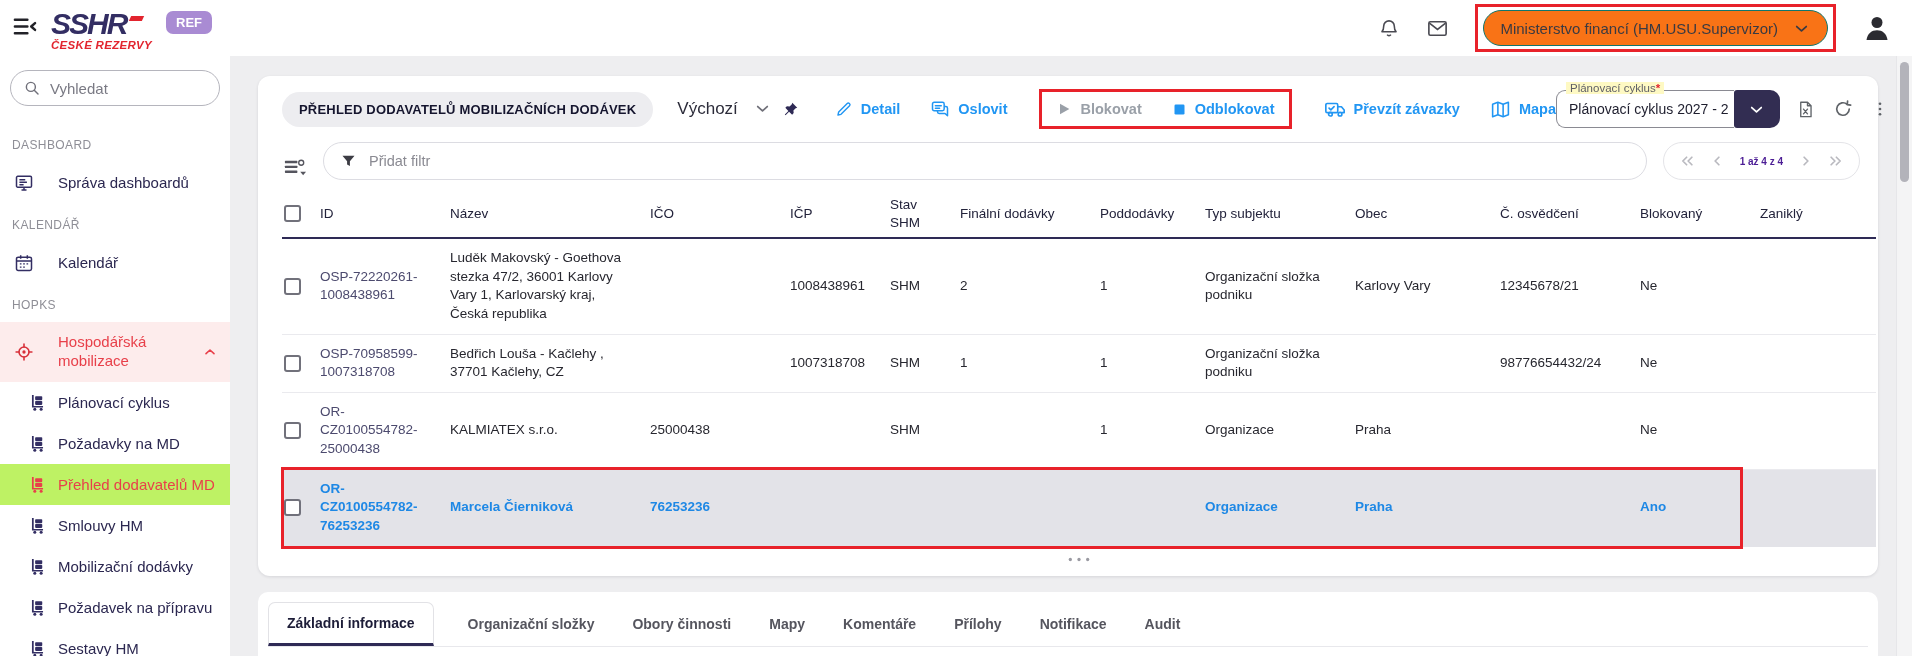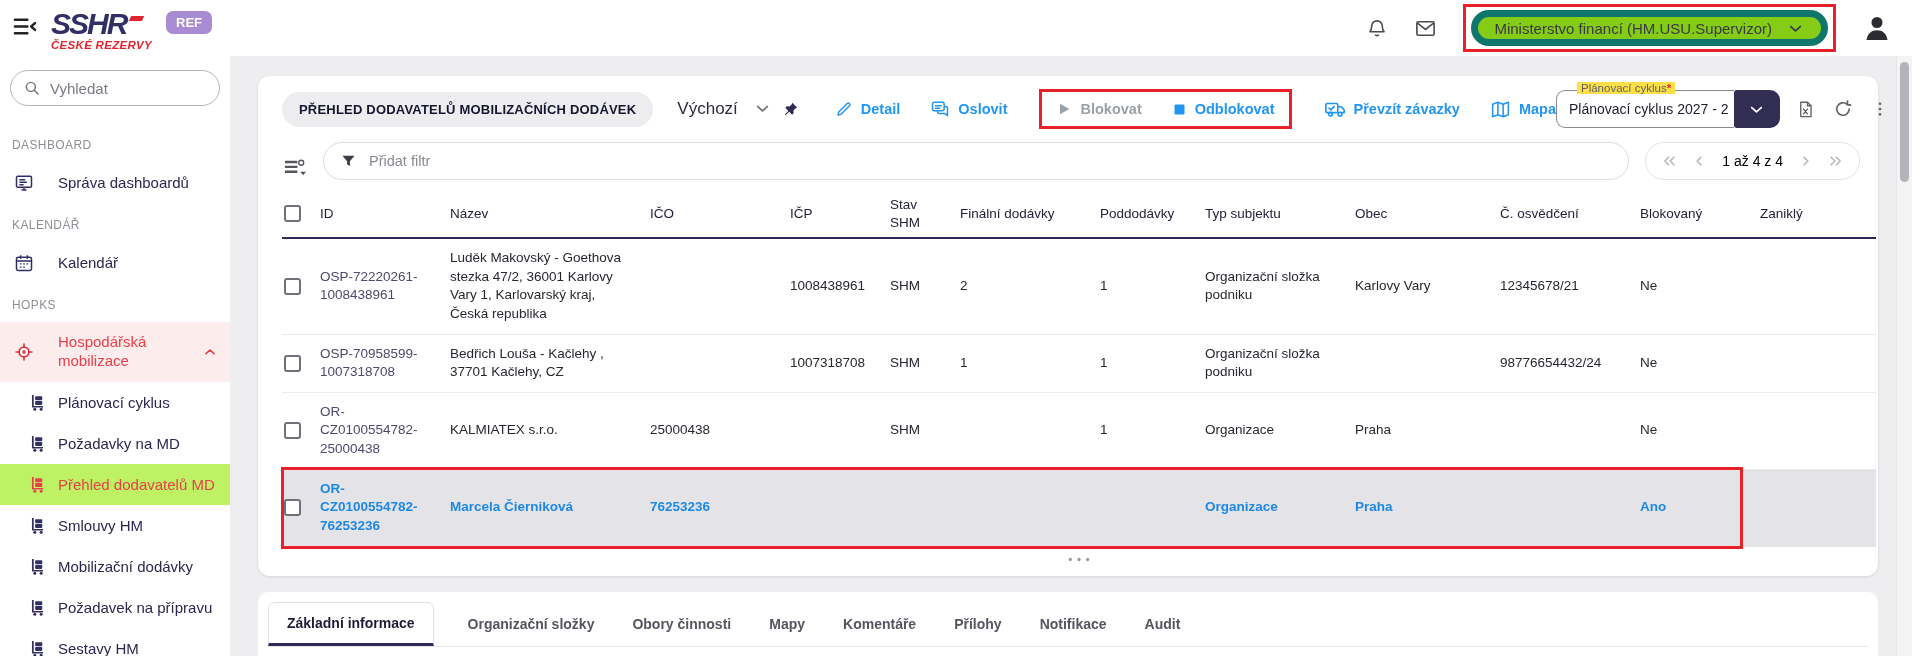--- a/index.html
+++ b/index.html
@@ -19,22 +19,22 @@
   .menu-btn { margin-top:10px; cursor:pointer; color:#222228; }
   .logo-block { position:relative; line-height:1; margin-top:4px; }
   .logo-text { font-size:30px; font-weight:800; font-style:italic; letter-spacing:-2px; color:#332e63; }
   .logo-dash { position:absolute; top:7px; right:9px; width:13px; height:5px; background:#e2242e; transform:skewX(-25deg); }
   .logo-sub { font-size:11.5px; font-weight:800; font-style:italic; color:#e2242e; letter-spacing:.3px; margin-top:1px; }
   .ref-badge { background:#a98bd3; color:#fff; font-weight:700; font-size:13px; padding:4px 10px; border-radius:7px; margin-top:6px; }
   .topbar-right { display:flex; align-items:center; gap:26px; }
   .icon-btn { color:#4a4a52; cursor:pointer; }
   .role-annotation { border:3px solid #e8222a; padding:3px 5px; display:flex; align-items:center; }
   .role-select {
-    display:flex; align-items:center; gap:14px; border:7px solid #0f766e; border-radius:19px;
-    height:36px; padding:0 16px; background:#84cc16; cursor:pointer;
+    display:flex; align-items:center; gap:14px; border:1px solid #0f766e; border-radius:19px;
+    height:36px; padding:0 16px; background:#f97316; cursor:pointer;
   }
   .role-select span { font-size:15px; color:#3a3a42; }
   .avatar { color:#2b2b31; }
 
   
   .sidebar {
     position:absolute; top:56px; left:0; bottom:0; width:230px; background:#fff; z-index:5;
     padding-top:14px; overflow:hidden;
   }
   .side-search {
@@ -79,21 +79,21 @@
   .actions { display:flex; align-items:center; margin-left:36px; gap:30px; }
   .tbtn { display:flex; align-items:center; gap:8px; color:#2196f3; font-weight:700; font-size:14.5px; cursor:pointer; white-space:nowrap; }
   .tbtn.disabled { color:#9aa0a8; cursor:default; }
   .block-box { display:flex; align-items:center; gap:30px; border:3px solid #e8222a; padding:9px 14px; margin:-9px 2px; }
   .toolbar-spacer { flex:1; }
   .cycle-group { display:flex; align-items:center; }
   .cycle-field {
     position:relative; width:178px; height:38px; border:1px solid #8a8a92; border-right:none;
     border-radius:9px 0 0 9px; display:flex; align-items:center; padding:0 6px 0 12px; cursor:pointer;
   }
-  .cycle-label { position:absolute; top:-9px; left:20px; background:#fde047; padding:0 4px; font-size:11.5px; color:#5f5f66; white-space:nowrap; }
+  .cycle-label { position:absolute; top:-9px; left:9px; background:#fef9c3; padding:0 4px; font-size:11.5px; color:#5f5f66; white-space:nowrap; }
   .cycle-label .req { color:#e2242e; font-weight:700; }
   .cycle-value { font-size:14px; color:#1e1e2e; white-space:nowrap; overflow:hidden; }
   .cycle-btn {
     width:46px; height:38px; background:#322d52; border-radius:3px 10px 10px 3px;
     display:flex; align-items:center; justify-content:center; color:#fff; cursor:pointer;
   }
   .tool-icons { display:flex; align-items:center; gap:18px; margin-left:16px; color:#5f6368; }
   .tool-icons > span { cursor:pointer; }
 
   
@@ -103,21 +103,21 @@
     flex:1; height:38px; border:1px solid #dcdce2; border-radius:19px; display:flex; align-items:center;
     gap:12px; padding:0 16px; color:#3c3c44;
   }
   .filter-input input { border:none; outline:none; flex:1; font-size:14.5px; color:#33333c;
     font-family:"Liberation Sans", sans-serif; background:transparent; }
   .filter-input input::placeholder { color:#8a8a92; }
   .pagination {
     height:38px; border:1px solid #e4e4e8; border-radius:19px; display:flex; align-items:center;
     gap:12px; padding:0 14px; color:#b9b9bf;
   }
-  .pagination .pg-text { font-size:14px; font-weight:400; color:#000000; white-space:nowrap; padding:0 2px; }
+  .pagination .pg-text { font-size:10px; font-weight:700; color:#4c1d95; white-space:nowrap; padding:0 2px; }
   .pagination span { cursor:pointer; }
 
   
   .table-wrap { padding:0 0 0 24px; margin-right:2px; }
   .tgrid {
     display:grid;
     grid-template-columns:38px 130px 200px 140px 100px 70px 140px 105px 150px 145px 140px 120px minmax(50px,1fr);
     align-items:center;
   }
   .thead { border-bottom:2px solid #2e2a55; min-height:48px; }

